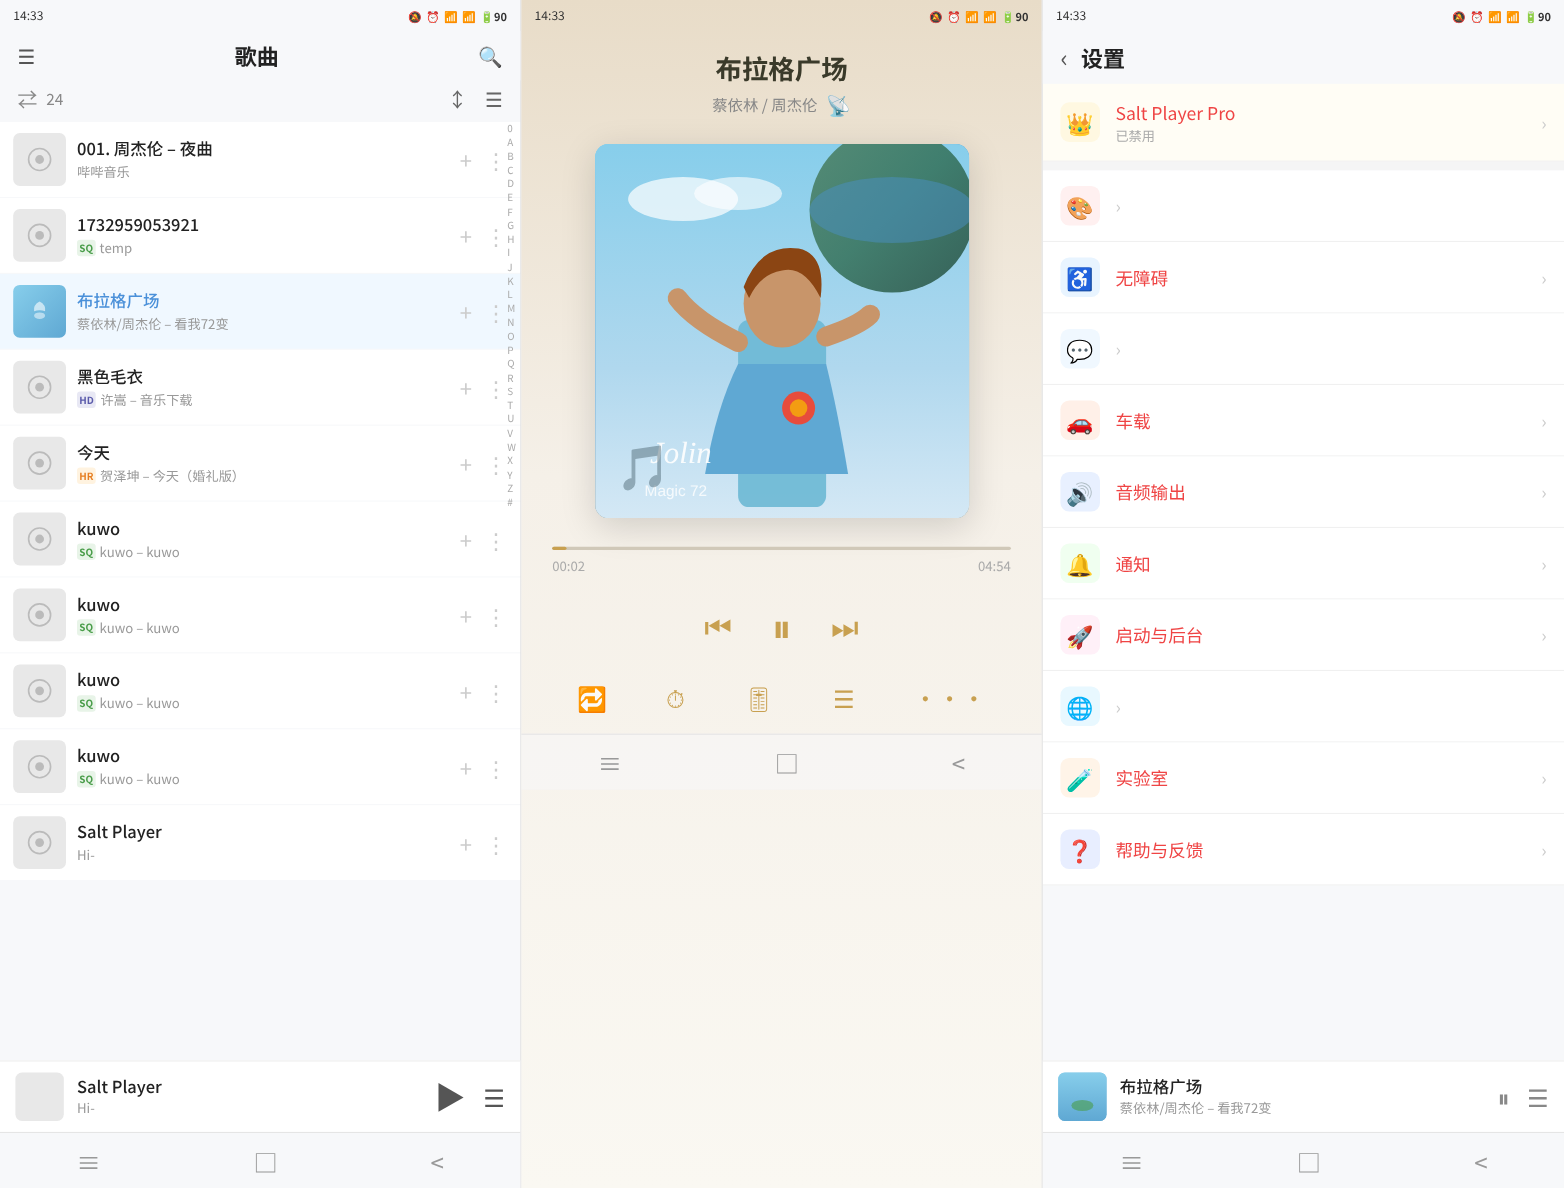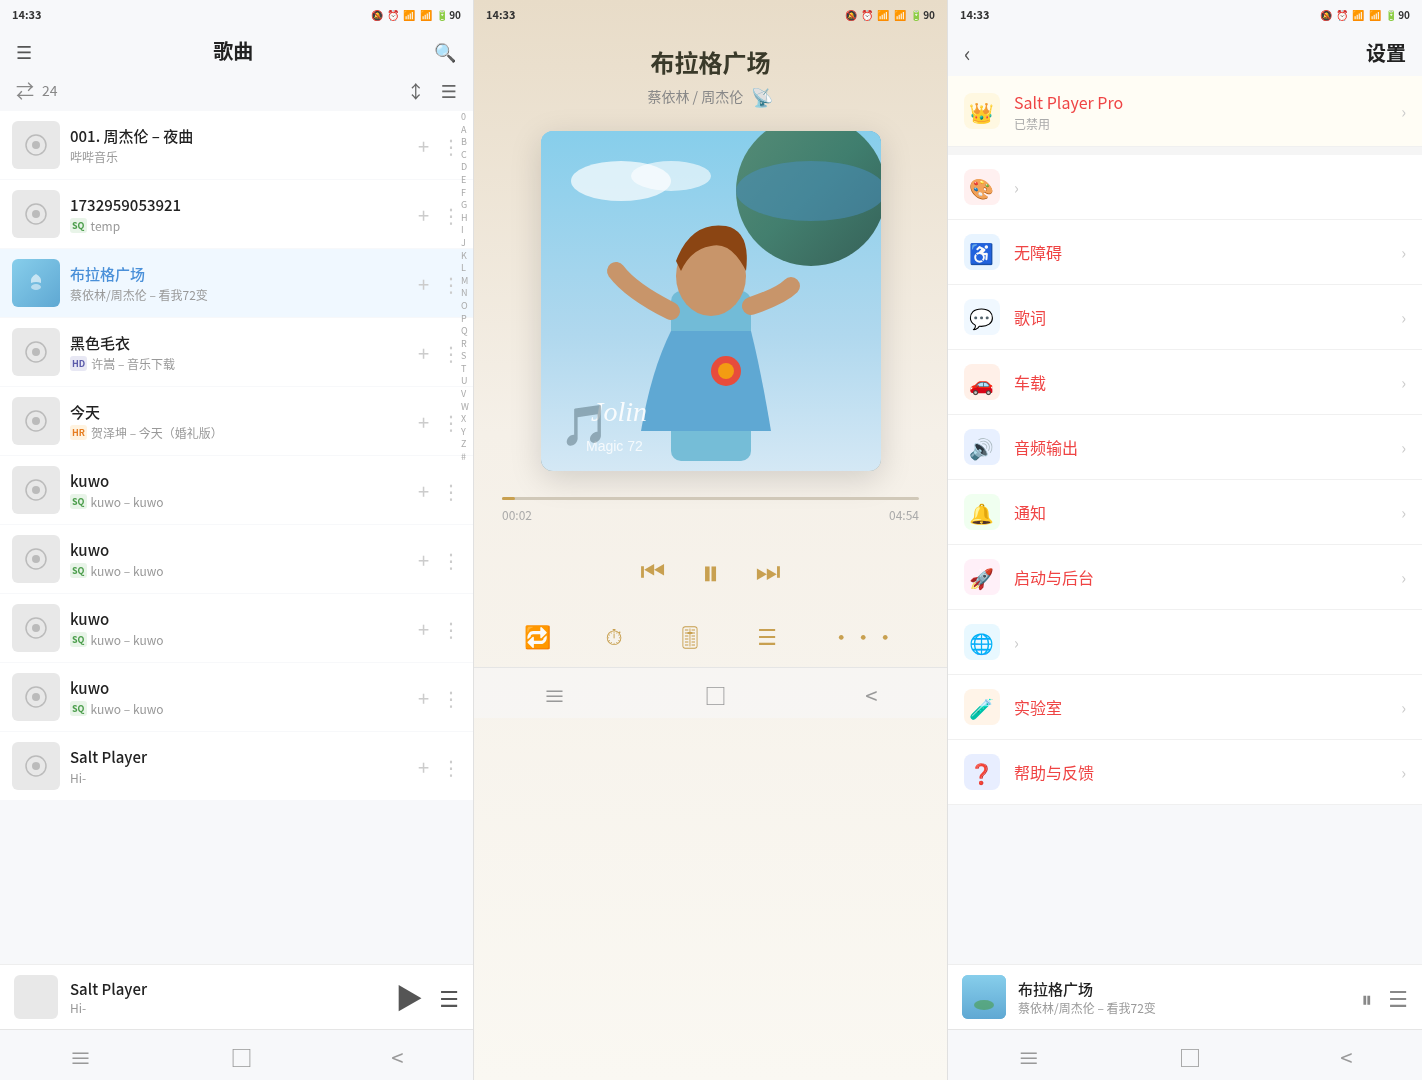--- a/index.html
+++ b/index.html
@@ -18,21 +18,21 @@
       display: flex;
       justify-content: space-between;
       align-items: center;
       padding: 4px 12px;
       font-size: 11px;
       font-weight: 600;
       color: #333;
       height: 28px;
       background: transparent;
     }
-    .status-bar .time { font-weight: 700; }
+    .status-bar .time { font-weight: 400; }
     .status-bar .icons { display: flex; gap: 4px; align-items: center; font-size: 10px; }
 
     
     .panel-songs {
       width: 474px;
       height: 1080px;
       background: #f7f8fa;
       display: flex;
       flex-direction: column;
       border-right: 1px solid #e0e0e0;
@@ -290,21 +290,21 @@
     }
     .settings-header {
       display: flex;
       align-items: center;
       padding: 8px 16px;
       gap: 12px;
       background: #f7f8fa;
     }
     .settings-title {
       flex: 1;
-      text-align: right;
+      text-align: left;
       font-size: 20px;
       font-weight: 600;
       color: #222;
     }
     .settings-list {
       flex: 1;
       overflow: hidden;
     }
     .settings-item {
       display: flex;
@@ -774,23 +774,20 @@
     <div class="settings-item">
       <div class="settings-icon" style="background:#e8f4ff;">♿</div>
       <div class="settings-item-text">
         <div class="settings-item-title">无障碍</div>
       </div>
       <span class="settings-chevron">›</span>
     </div>
 
     <div class="settings-item">
       <div class="settings-icon" style="background:#f0f8ff;">💬</div>
-      <div class="settings-item-text">
-        <div class="settings-item-title">歌词</div>
-      </div>
       <span class="settings-chevron">›</span>
     </div>
 
     <div class="settings-item">
       <div class="settings-icon" style="background:#fff0e8;">🚗</div>
       <div class="settings-item-text">
         <div class="settings-item-title">车载</div>
       </div>
       <span class="settings-chevron">›</span>
     </div>

